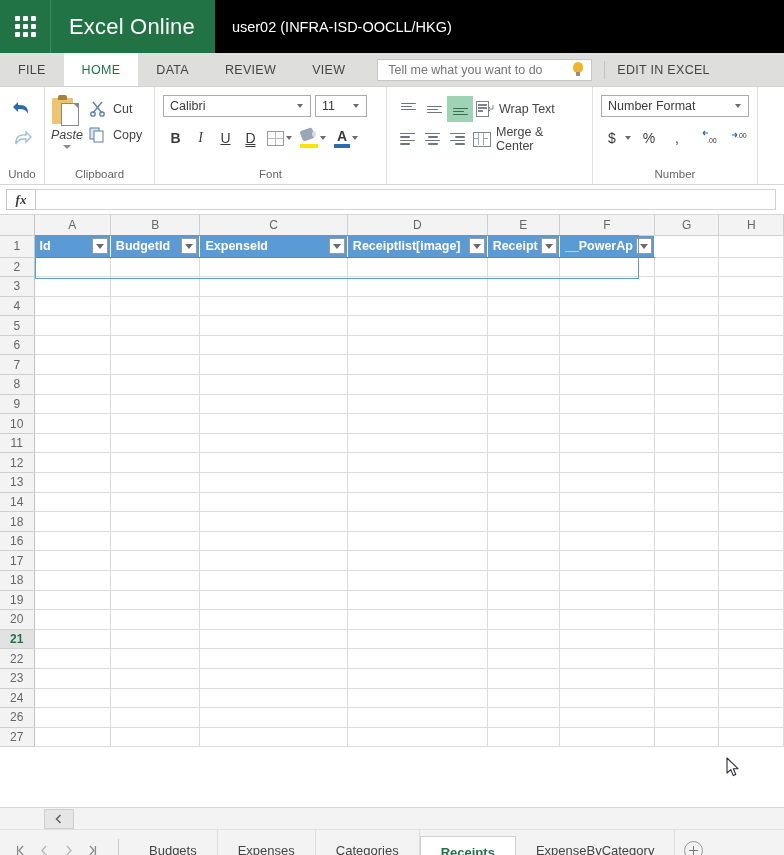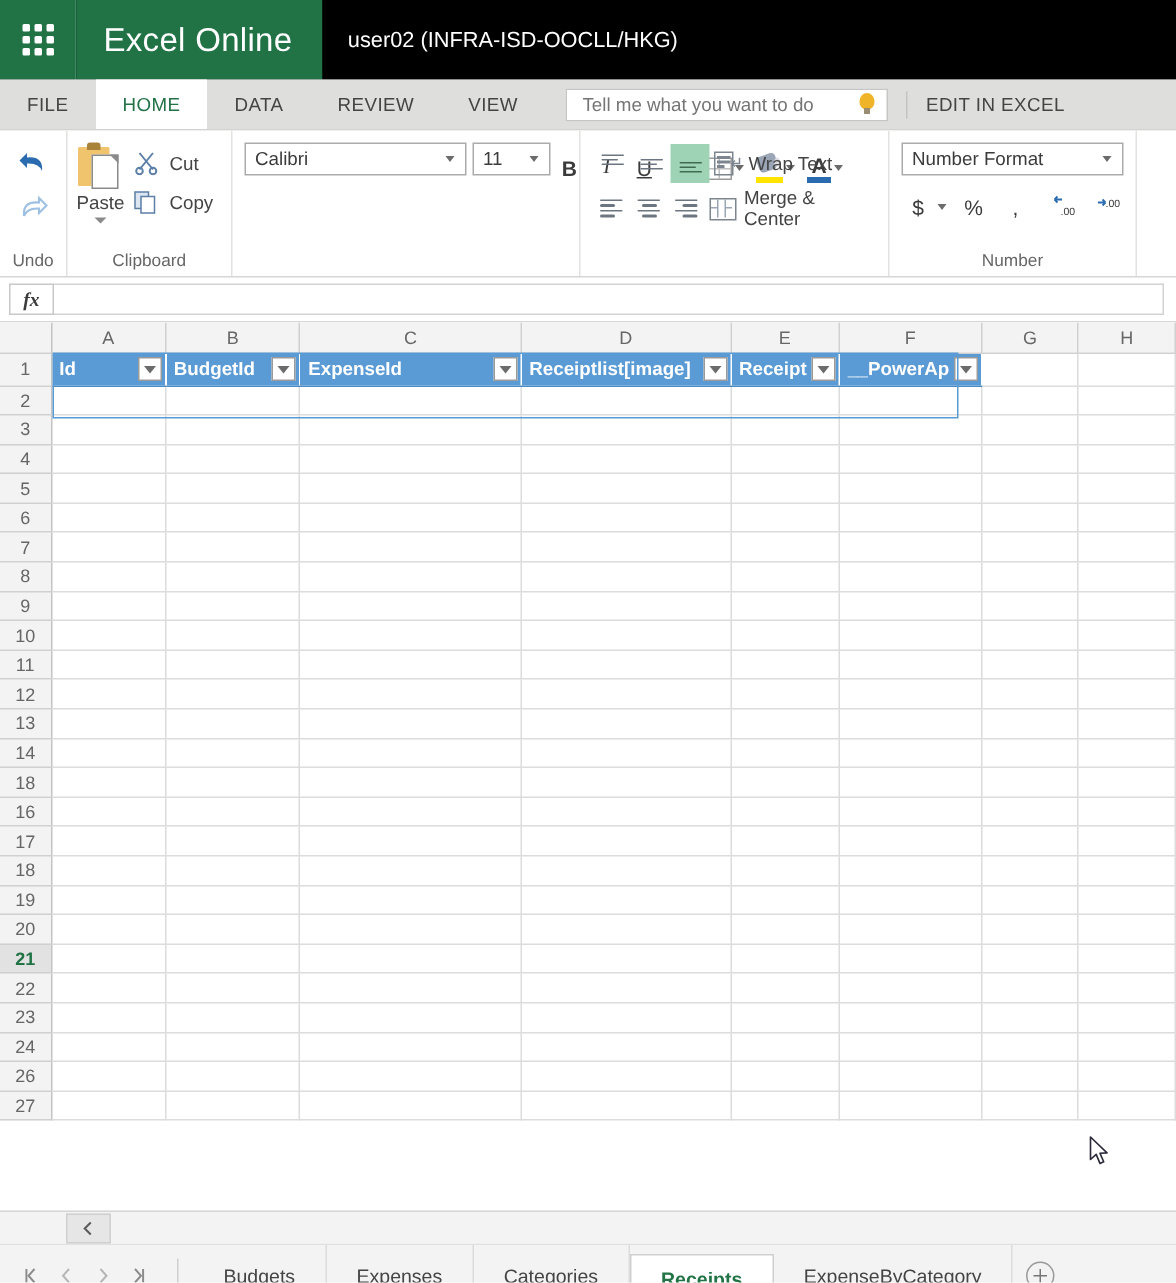--- a/index.html
+++ b/index.html
@@ -164,40 +164,40 @@
   .clipicon .page {
     position: absolute; left: 9px; top: 8px;
     width: 18px; height: 23px; background: #fff;
     border: 1px solid #8a8a8a;
   }
   .clipicon .page:after {
     content:''; position:absolute; right:-1px; top:-1px;
     border-width: 0 6px 6px 0; border-style: solid;
     border-color: transparent #8a8a8a transparent transparent;
   }
-  .pastelabel { font-size: 12.5px; color: #444; margin-top: 1px; }
+  .pastelabel { font-size: 12.5px; color: #444; margin-top: 1px; font-style: italic; }
   .caretdown {
     width: 0; height: 0;
     border-left: 4px solid transparent;
     border-right: 4px solid transparent;
     border-top: 4px solid #8a8a8a;
     margin-top: 3px;
   }
   .smallcmds { display: flex; flex-direction: column; padding-top: 3px; margin-left: 2px; }
   .smallcmd {
     display: flex; align-items: center;
     height: 26px; padding: 0 4px;
     font-size: 12.5px; color: #444;
     cursor: pointer;
   }
   .smallcmd .ic { width: 19px; height: 18px; margin-right: 5px; position: relative; flex: none; }
 
   
   .g-font { width: 232px; }
-  .g-font .rgroup-body { flex-direction: row; padding: 0 8px; }
+  .g-font .rgroup-body { flex-direction: column; padding: 0 8px; }
   .fontrow1 { display: flex; align-items: center; height: 26px; }
   .combo {
     height: 22px; border: 1px solid #ababab; background: #fff;
     display: flex; align-items: center;
     font-size: 12.5px; color: #3b3b3b;
     padding: 0 2px 0 6px;
     cursor: pointer;
   }
   .combo .val { flex: 1; white-space: nowrap; overflow: hidden; }
   .combo .cv {
@@ -595,20 +595,21 @@
         </div>
         <div class="splitbtn" style="margin-left:5px">
           <span class="fonticon">
             <span class="a">A</span>
               <span class="bar"></span>
           </span>
           <span class="cv2"></span>
         </div>
       </div>
     </div>
+    <div class="rgroup-label">Font</div>
   </div>
 
   <div class="rgroup g-align">
     <div class="rgroup-body">
       <div class="alrow r1">
         <div class="albtn">
           <span class="lines">
             <i style="left:0;top:0;width:15px"></i>
               <i style="left:0;top:3px;width:11px"></i>
               <i style="left:0;top:6px;width:15px"></i>

